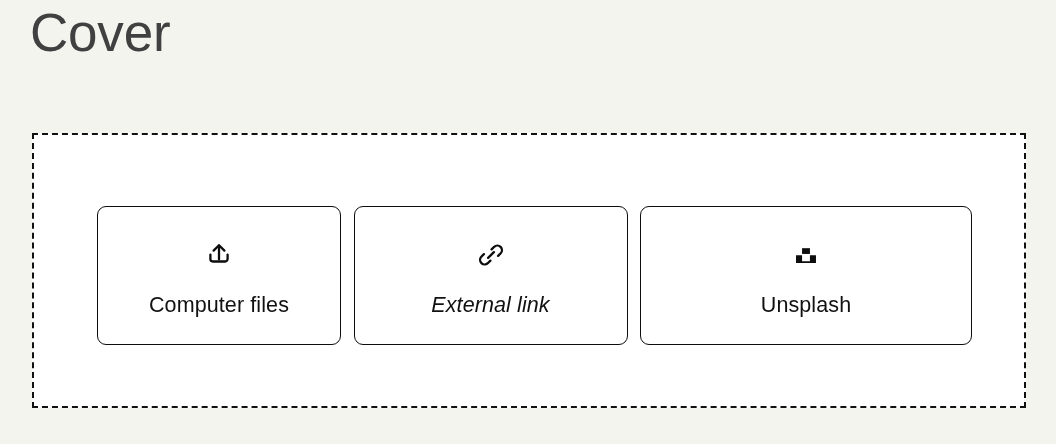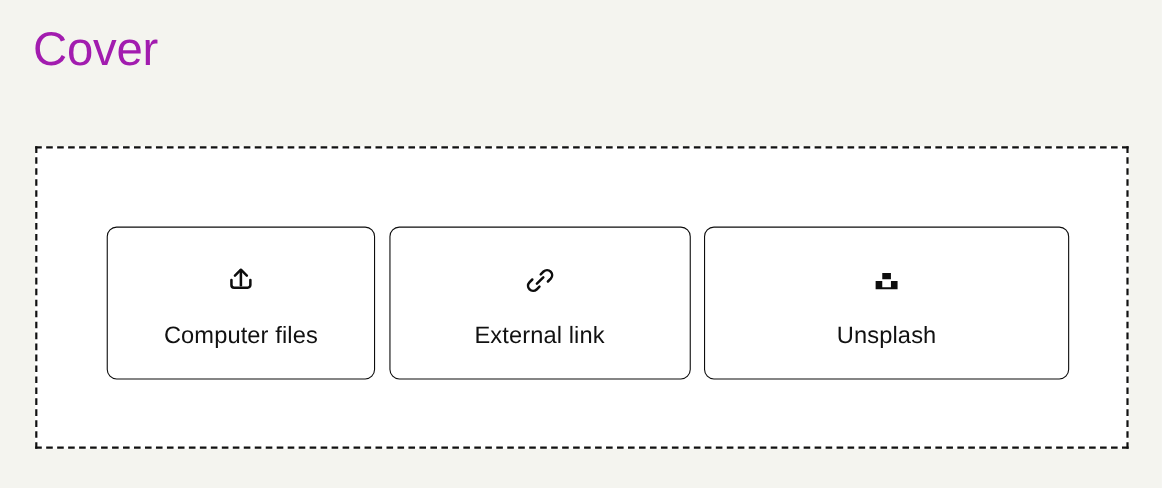--- a/index.html
+++ b/index.html
@@ -18,26 +18,26 @@
     position: relative;
     width: 1056px;
     height: 444px;
     background: #f4f4ef;
   }
 
   
   .page-title {
     position: absolute;
     left: 30px;
-    top: 16px;
-    font-size: 43px;
+    top: 4px;
+    font-size: 53px;
     line-height: 58px;
     font-weight: 300;
     letter-spacing: -0.2px;
-    color: #a21caf;
+    color: #404040;
     white-space: nowrap;
   }
 
   
   .dropzone {
     position: absolute;
     left: 32px;
     top: 133px;
     width: 994px;
     height: 275px;
@@ -66,21 +66,21 @@
     border: 1.8px solid #0d0d0d;
     border-radius: 9px;
     display: flex;
     flex-direction: column;
     align-items: center;
     justify-content: center;
     cursor: pointer;
     padding-top: 4px;
   }
   .card-1 { width: 244px; }
-  .card-2 { width: 274px; }
+  .card-2 { width: 274px; font-style: italic; }
   .card-3 { width: 332px; }
 
   .option-icon {
     height: 34px;
     display: flex;
     align-items: center;
     justify-content: center;
     margin-bottom: 20px;
   }
   .option-icon svg { display: block; }

